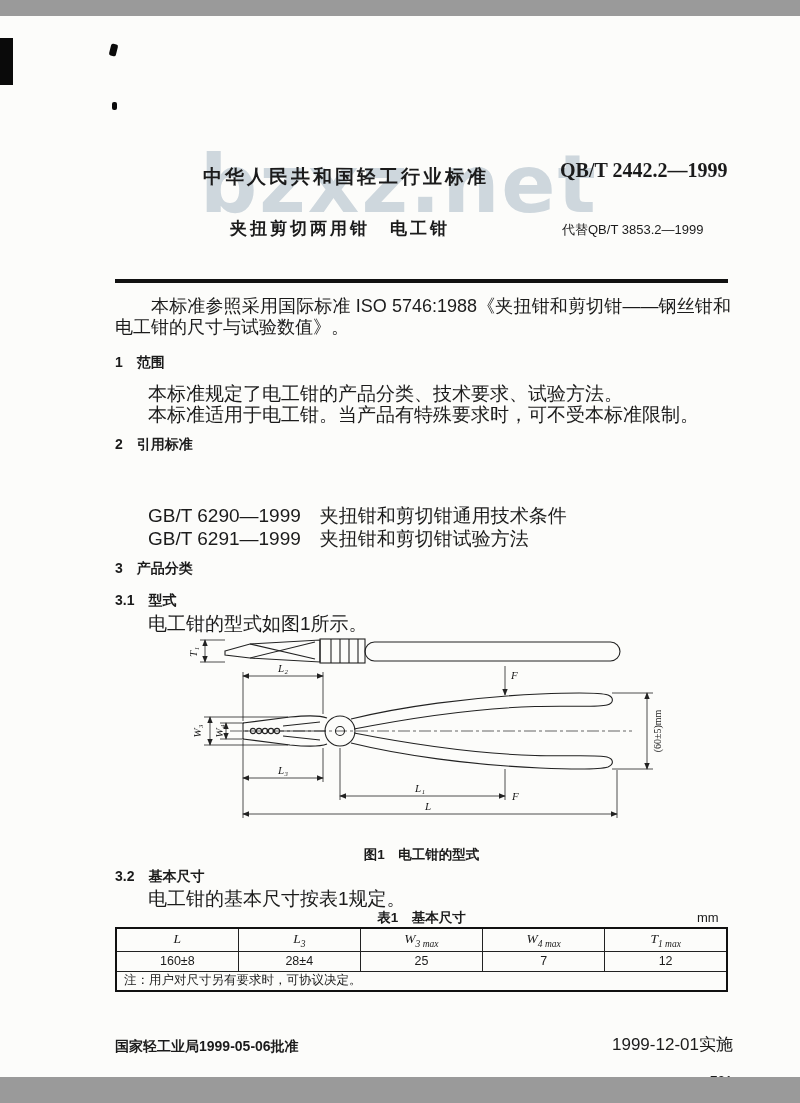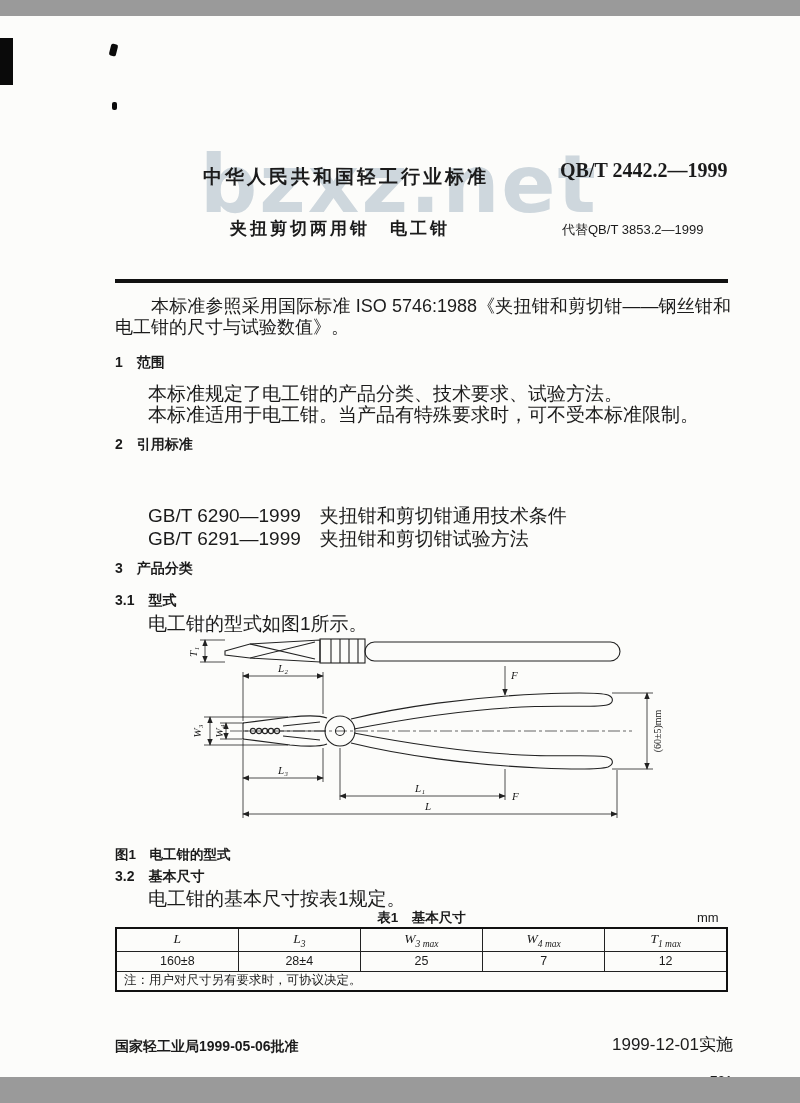--- a/index.html
+++ b/index.html
@@ -25,21 +25,21 @@
   .doc-title { left:230px; top:201px; font-size:17px; font-weight:bold; letter-spacing:3px;text-align:center; }
   .replaces { left:562px; top:205px; font-size:13px; }
   .rule { left:115px; top:263px; width:613px; height:4px; background:#111; }
   .p {
     left:115px; width:616px; font-size:18px; line-height:21px;
     text-indent:2em; text-align:justify;
   }
   .line { left:148px; font-size:19px; line-height:21px; }
   .h { left:115px; font-size:14px; font-weight:bold; }
   .h .ht { margin-left:14px; }
-  .fig-caption { left:115px; top:830px; width:613px; text-align:left; font-size:13.5px; font-weight:bold; }
+  .fig-caption { left:115px; top:830px; width:613px; text-align:center; font-size:13.5px; font-weight:bold; }
   .tbl-caption { left:115px; top:893px; width:613px; text-align:center; font-size:13.5px; font-weight:bold; }
   .tbl-unit { left:697px; top:894px; font-size:13px; }
   table.t {
     position:absolute; left:115px; top:911px; width:613px;
     border-collapse:collapse; border:2px solid #111; table-layout:fixed;
   }
   table.t th, table.t td {
     border:1px solid #222; text-align:center; font-size:12.5px; padding:0 4px;
   }
   table.t th { height:23px; font-weight:normal; }

